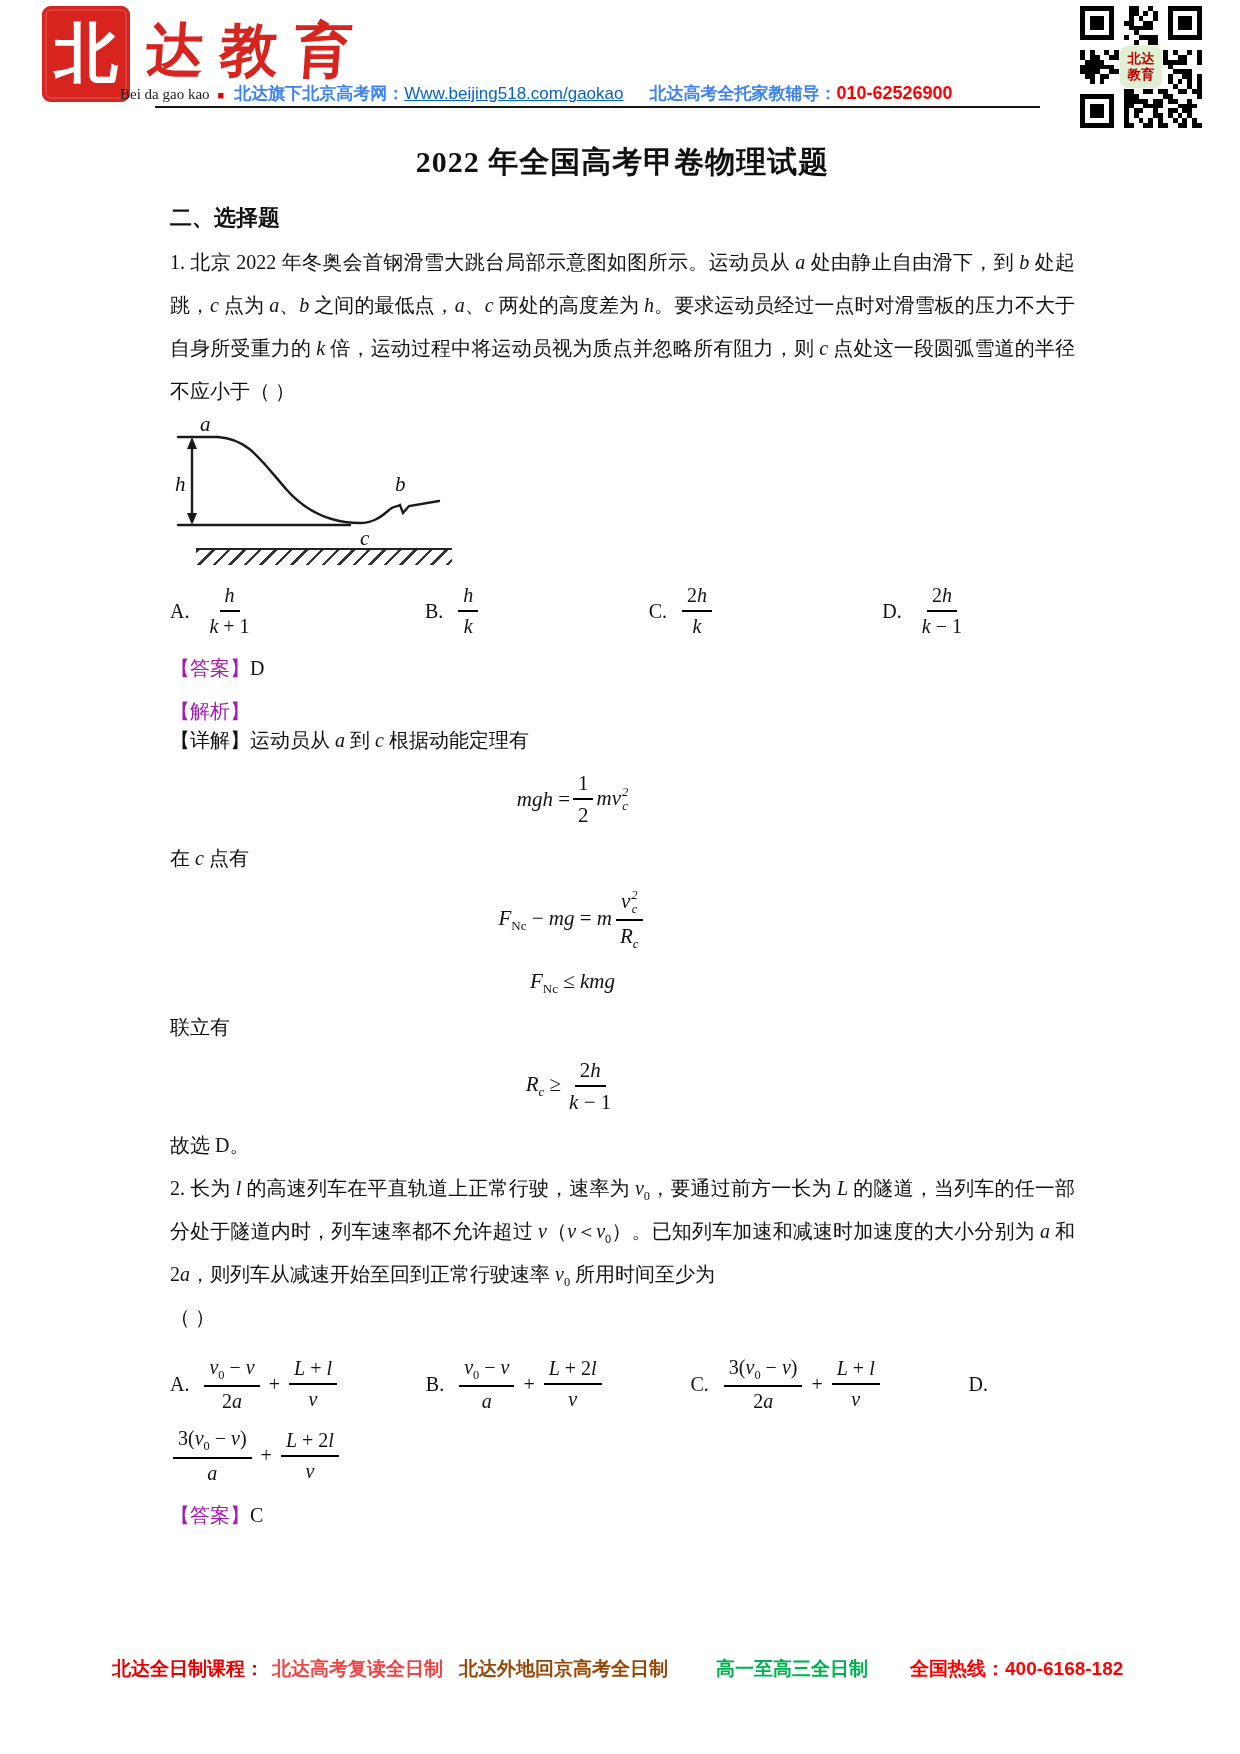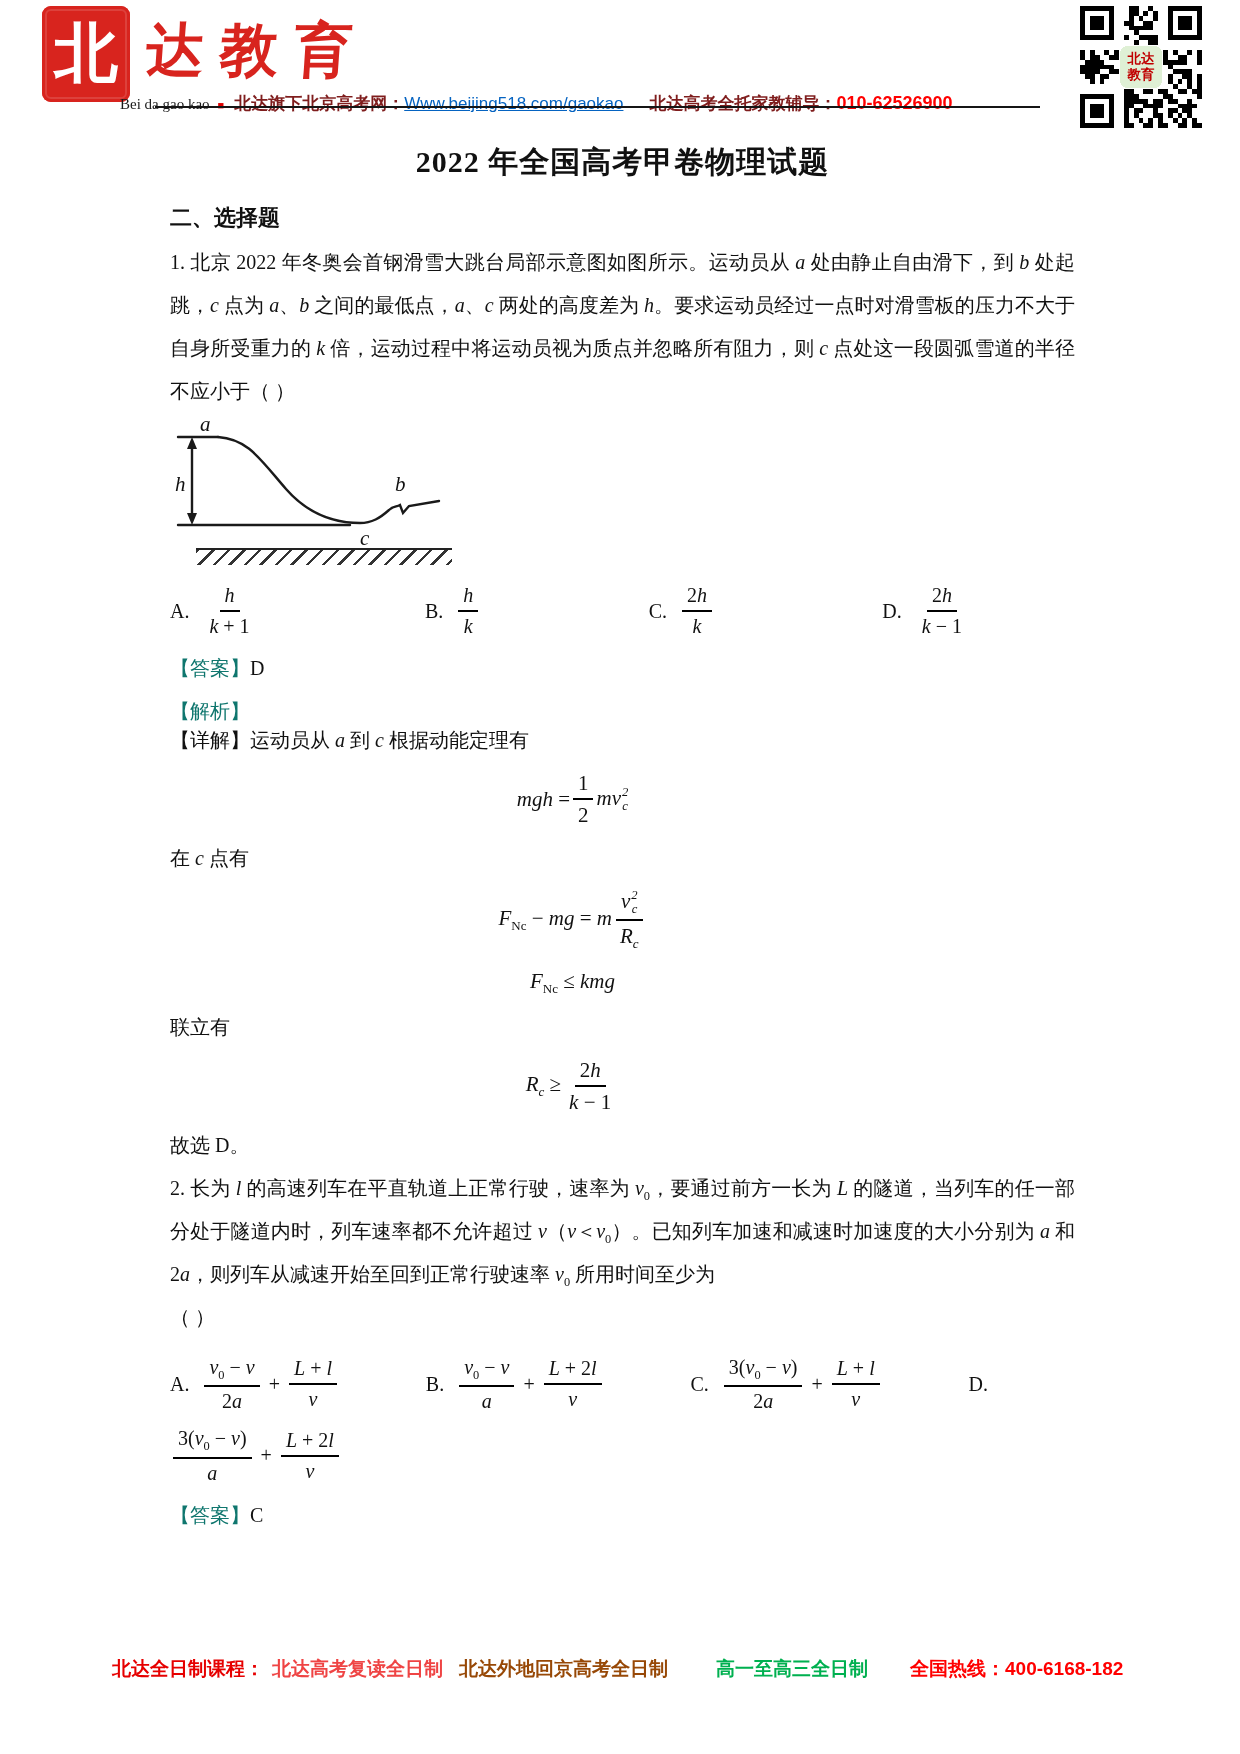--- a/index.html
+++ b/index.html
@@ -14,24 +14,24 @@
   .stamp {
     width:88px; height:96px; background:#d8241e; border-radius:9px;
     display:flex; align-items:center; justify-content:center;
     box-shadow:inset 0 0 0 3px #d8241e, inset 0 0 0 5px #ffffff22;
   }
   .stamp span { color:#fff; font-size:64px; font-weight:bold; line-height:1; }
   .brand {
     margin-left:16px; color:#d8241e; font-size:58px; font-weight:bold;
     letter-spacing:16px; line-height:90px; transform:skewX(-4deg);
   }
-  .subline { position:absolute; left:120px; top:92px; display:flex; align-items:baseline; white-space:nowrap; }
+  .subline { position:absolute; left:120px; top:82px; display:flex; align-items:baseline; white-space:nowrap; }
   .subline .latin { font-size:15px; color:#1a1a1a; }
   .subline .redsq { color:#e00000; font-size:11px; margin:0 10px 0 8px; }
-  .subline .rlabel { color:#7f1d1d; font-weight:bold; font-size:17px; font-family:"Liberation Sans",sans-serif; }
+  .subline .rlabel { color:#3b82f6; font-weight:bold; font-size:17px; font-family:"Liberation Sans",sans-serif; }
   .subline a { color:#0563c1; font-weight:normal; font-size:17px; font-family:"Liberation Sans",sans-serif; text-decoration:underline; }
   .subline .gap { display:inline-block; width:26px; }
   .subline .phone { color:#ff0000; font-weight:bold; font-size:18px; font-family:"Liberation Sans",sans-serif; }
   .header-rule { position:absolute; left:155px; top:106px; width:885px; border-top:2px solid #151515; }
   .qr { position:absolute; right:38px; top:6px; width:122px; height:122px; }
   
   .content { margin:0 165px 0 170px; }
   .page-title { text-align:center; font-size:30px; font-weight:bold; margin-top:28px; letter-spacing:1px; }
   .section-heading { font-size:22px; font-weight:bold; margin-top:20px; }
   .para { font-size:20px; line-height:2.15; text-align:justify; margin-top:8px; }
@@ -48,21 +48,21 @@
   .options-row { display:flex; justify-content:space-between; align-items:center; width:800px; margin:14px 0 6px; font-size:20px; }
   .option { display:flex; align-items:center; }
   .opt-label { margin-right:12px; }
   .frac { display:inline-flex; flex-direction:column; align-items:center; vertical-align:middle; margin:0 3px; line-height:1.25; }
   .frac .num { padding:0 5px 2px; border-bottom:2px solid #000; }
   .frac .den { padding:2px 5px 0; }
   .plus { margin:0 6px; }
   .stack { display:inline-flex; flex-direction:column; align-items:center; vertical-align:middle; font-size:0.6em; line-height:1.1; font-style:italic; margin-left:1px; }
   
   .ans-line { font-size:20px; margin-top:16px; }
-  .blue { color:#0f766e; }
+  .blue { color:#a21caf; }
   .eq { display:flex; justify-content:center; align-items:center; font-size:21px; margin:16px 100px 16px 0; line-height:1.3; }
   .eq .frac .num { border-bottom-width:2px; }
   .textline { font-size:20px; margin-top:2px; }
   .q2-options { display:flex; justify-content:space-between; align-items:center; width:830px; margin:16px 0 4px; font-size:20px; }
   .d-row { display:flex; align-items:center; font-size:20px; margin:12px 0 4px; }
   
   .footer {
     position:absolute; left:0; top:1656px; width:100%;
     font-family:"Liberation Sans",sans-serif; font-weight:bold; font-size:19px;
     display:flex; align-items:baseline; padding-left:112px; white-space:nowrap;

